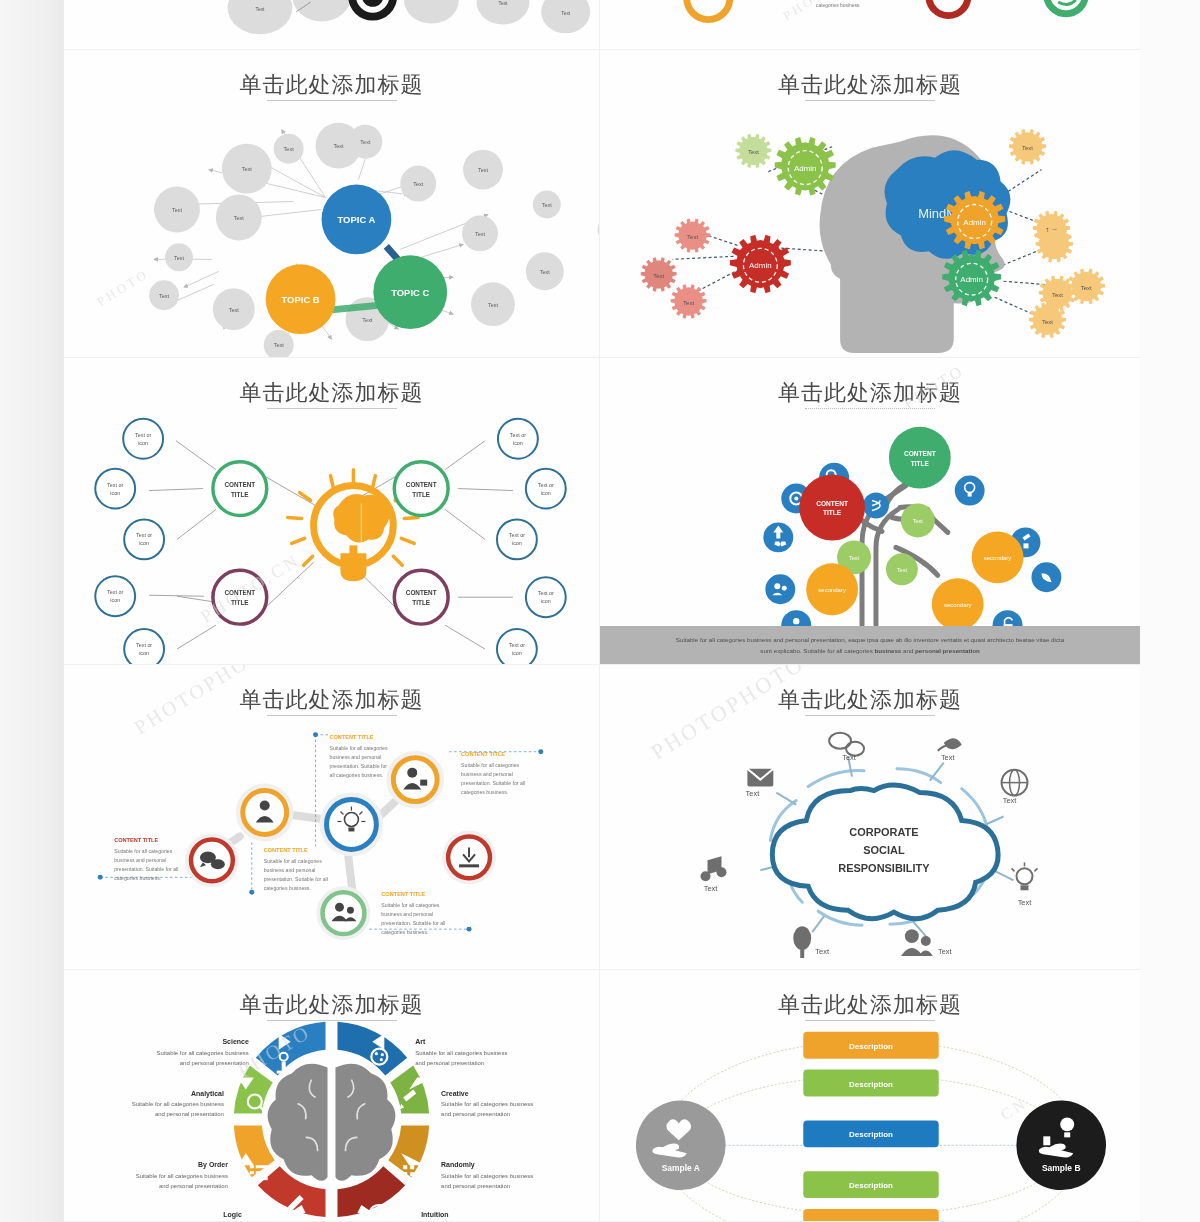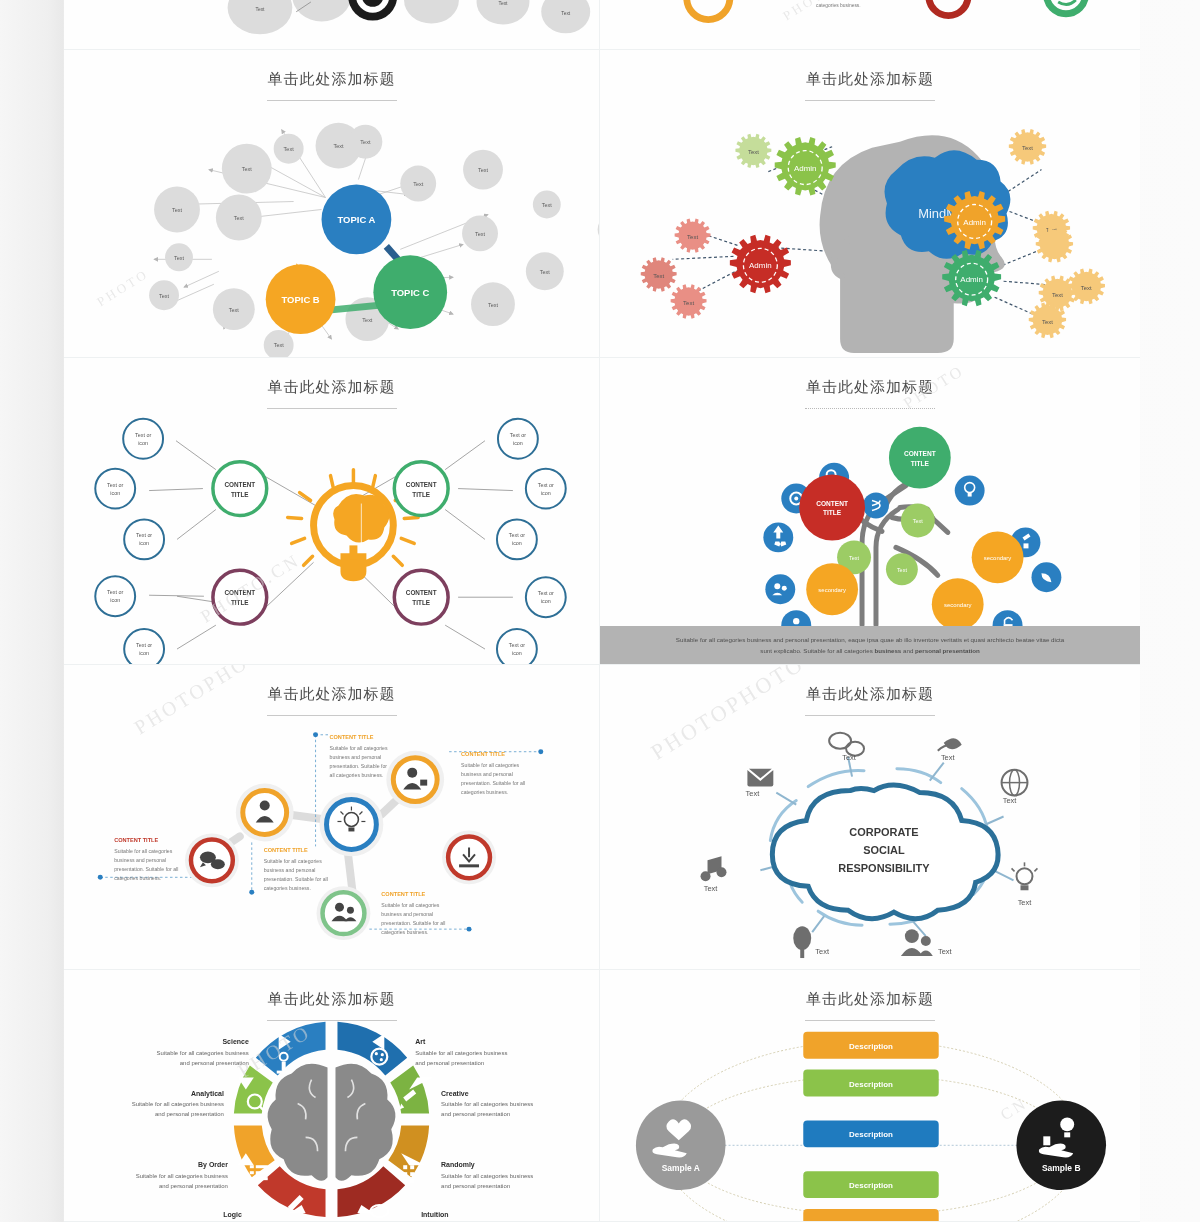--- a/index.html
+++ b/index.html
@@ -12,21 +12,21 @@
   }
   .page-bg{position:absolute;left:0;top:0;width:1200px;height:1222px;
     background:linear-gradient(90deg,#f6f6f6 0%,#efefef 4%,#e9e9e9 5.2%,#f7f7f7 6%,#fbfbfb 100%);}
   .sheet{position:absolute;left:64px;top:0;width:1076px;height:1222px;background:#fff;}
   .grid{position:absolute;left:64px;top:0;width:1076px;height:1222px;display:grid;
     grid-template-columns:536px 540px;
     grid-template-rows:50px 308px 307px 305px 252px;}
   .slide{position:relative;background:#fefefe;border-right:1px solid #eef1f2;border-bottom:1px solid #eef1f2;overflow:hidden;}
   .slide:nth-child(2n){border-right:none;}
   .title{position:absolute;left:0;right:0;top:20px;text-align:center;
-    font-size:15px;color:#4a4a4a;letter-spacing:1px;font-weight:400;}
+    font-size:22px;color:#4a4a4a;letter-spacing:1px;font-weight:400;}
   .title-rule{position:absolute;left:50%;transform:translateX(-50%);top:50px;width:130px;height:1px;background:#c9c9c9;}
   .title-rule.dotted{background:none;border-top:1px dotted #b9b9b9;}
   .canvas{position:absolute;left:0;top:0;width:100%;height:100%;}
   .wm{position:absolute;pointer-events:none;color:#d8d8d8;font-size:13px;opacity:.55;
     letter-spacing:3px;transform:rotate(-32deg);font-family:"Liberation Serif",serif;}
   
   .capbar{position:absolute;left:0;right:0;bottom:0;height:38px;background:#b3b3b3;
     display:flex;flex-direction:column;align-items:center;justify-content:center;}
   .capbar .ln{font-size:6.2px;color:#4e4e4e;line-height:11px;text-align:center;white-space:nowrap;}
   .capbar .ln b{font-weight:bold;}

